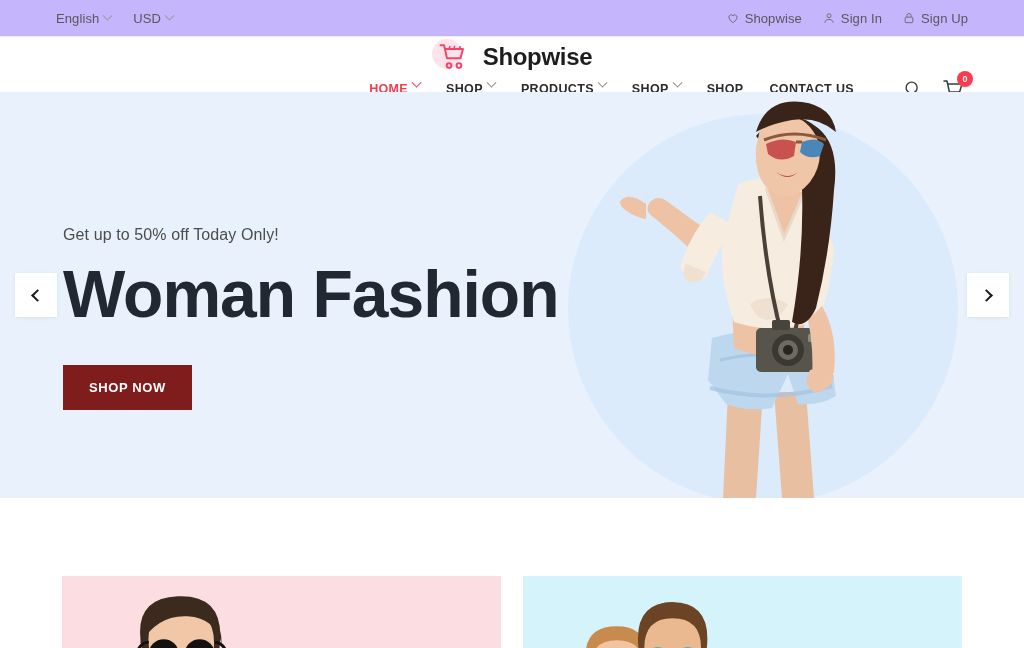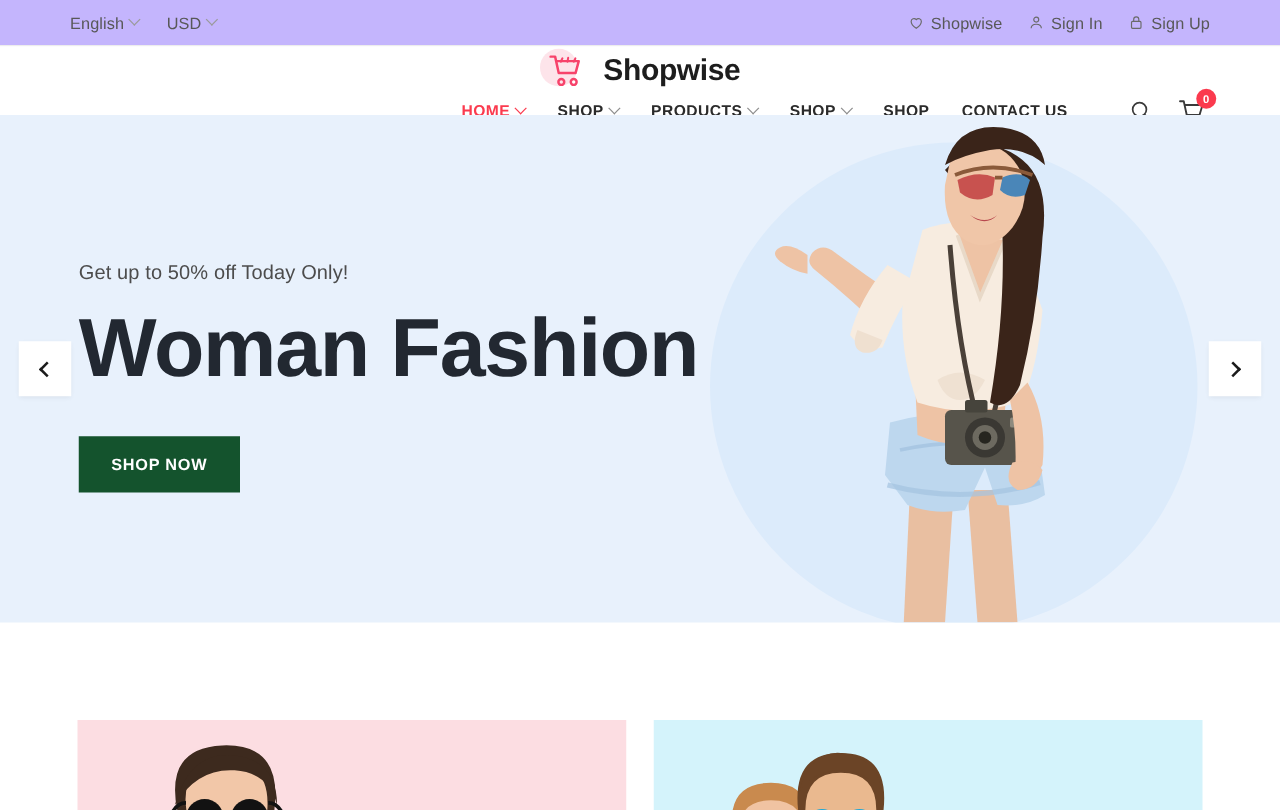--- a/index.html
+++ b/index.html
@@ -52,21 +52,21 @@
     background: #fde4ea;
   }
   .logo-mark svg { position: absolute; left: 4px; top: 2px; width: 36px; height: 36px; }
   .logo-text {
     font-size: 24px; font-weight: bold; color: #1d1d1d;
     letter-spacing: -.3px;
   }
 
   .nav { margin-left: auto; display: flex; align-items: center; gap: 26px; }
   .nav-link {
-    display: inline-flex; align-items: center; gap: 5px;
+    display: inline-flex; gap: 5px;
     font-size: 12.5px; font-weight: bold; color: #2b2b2b;
     letter-spacing: .35px; cursor: pointer; white-space: nowrap;
   }
   .nav-link.active { color: #fb3a4e; }
   .nav-link .caret-sm { border-color: #8d8d8d; }
   .nav-link.active .caret-sm { border-color: #fb3a4e; }
 
   .header-icons { display: flex; align-items: center; gap: 18px; margin-left: 22px; }
   .icon-btn { width: 22px; height: 22px; color: #3a3a3a; cursor: pointer; position: relative; }
   .icon-btn svg { width: 100%; height: 100%; }
@@ -88,33 +88,33 @@
     overflow: hidden;
   }
   .hero-circle {
     position: absolute;
     left: 568px; top: 22px;
     width: 390px; height: 390px;
     border-radius: 50%;
     background: #dcebfb;
   }
   .hero-copy {
-    position: absolute; left: 63px; top: 118px;
+    position: absolute; left: 63px; top: 134px;
     z-index: 3;
   }
   .hero-sub {
     font-size: 16px; color: #4c4c4c; margin-bottom: 16px; letter-spacing: .1px;
   }
   .hero-title {
     font-size: 66px; font-weight: bold; color: #222831;
     letter-spacing: -1px; line-height: 1.05; margin-bottom: 36px;
   }
   .shop-btn {
     display: inline-block;
-    background: #14532d; color: #ffffff;
+    background: #7f1d1d; color: #ffffff;
     font-size: 13px; font-weight: bold; letter-spacing: .6px;
     padding: 15px 26px; border: none; cursor: pointer;
   }
 
   .hero-arrow {
     position: absolute; top: 50%; transform: translateY(-50%);
     width: 42px; height: 44px; background: #ffffff;
     display: flex; align-items: center; justify-content: center;
     cursor: pointer; z-index: 5;
     box-shadow: 0 1px 4px rgba(0,0,0,.07);

